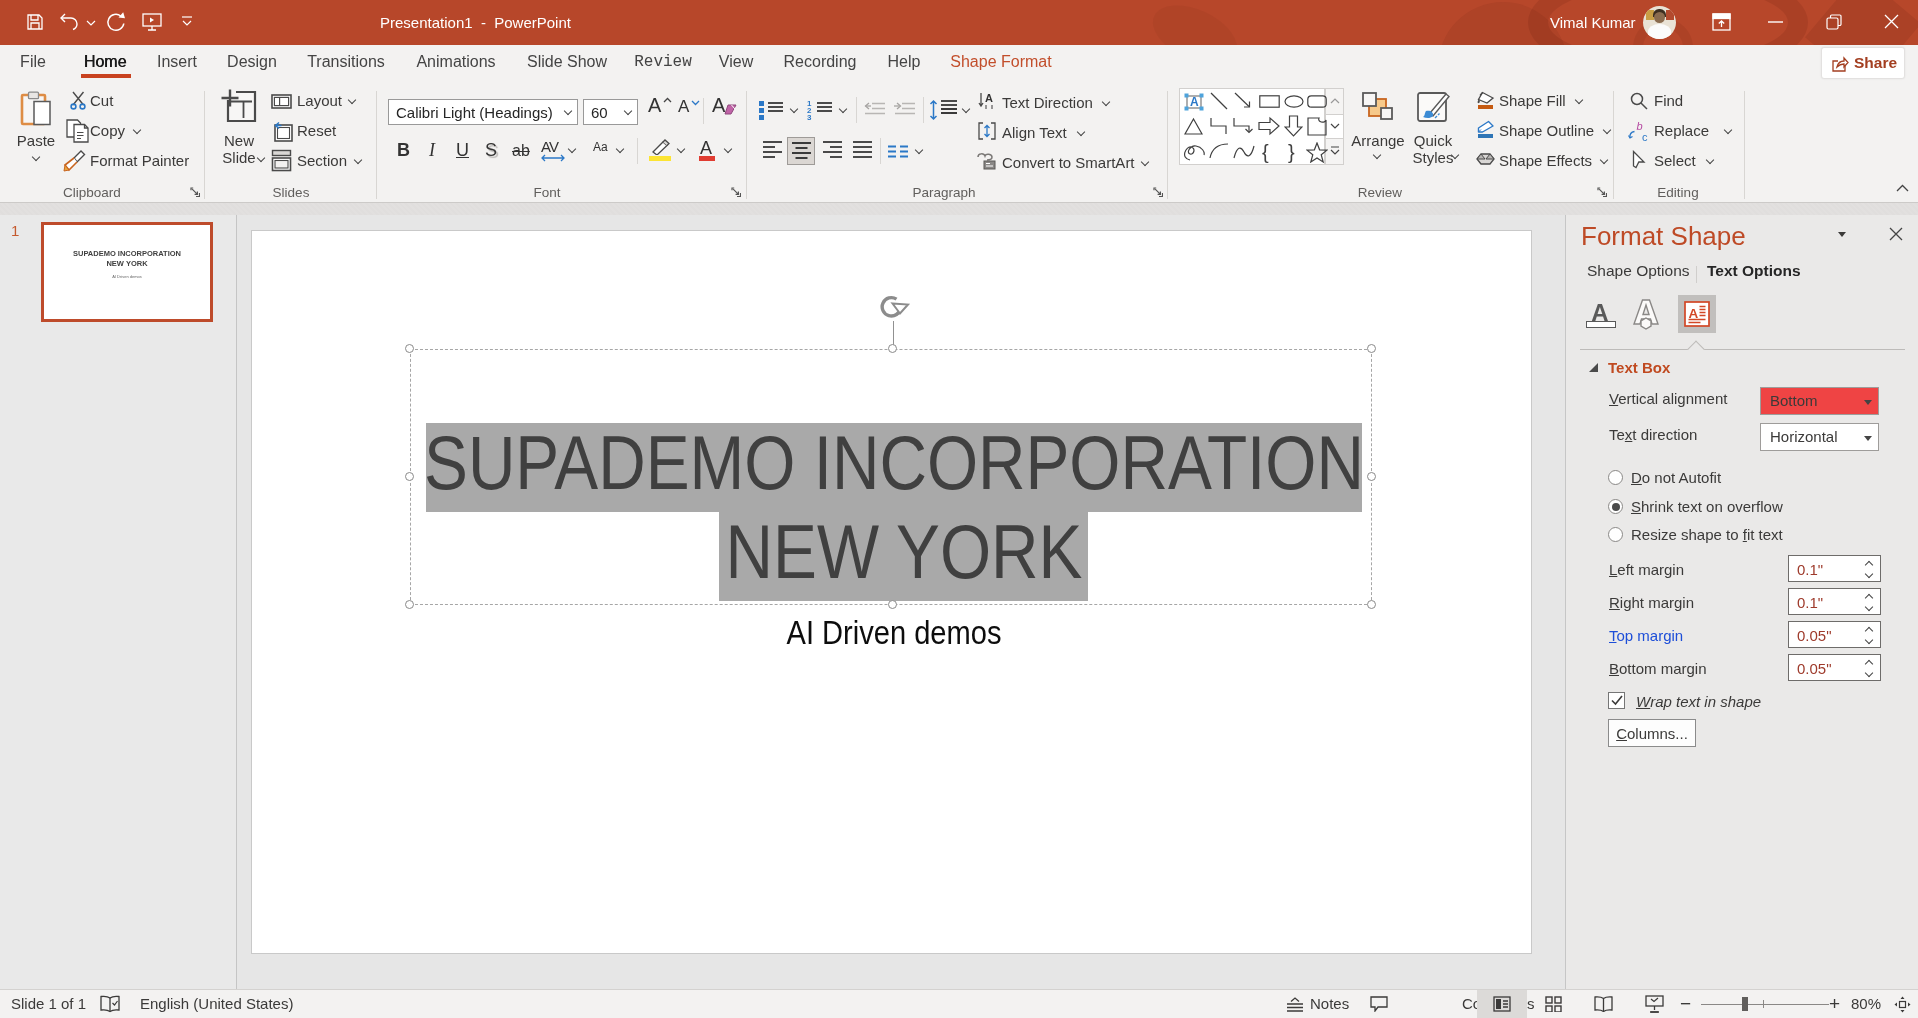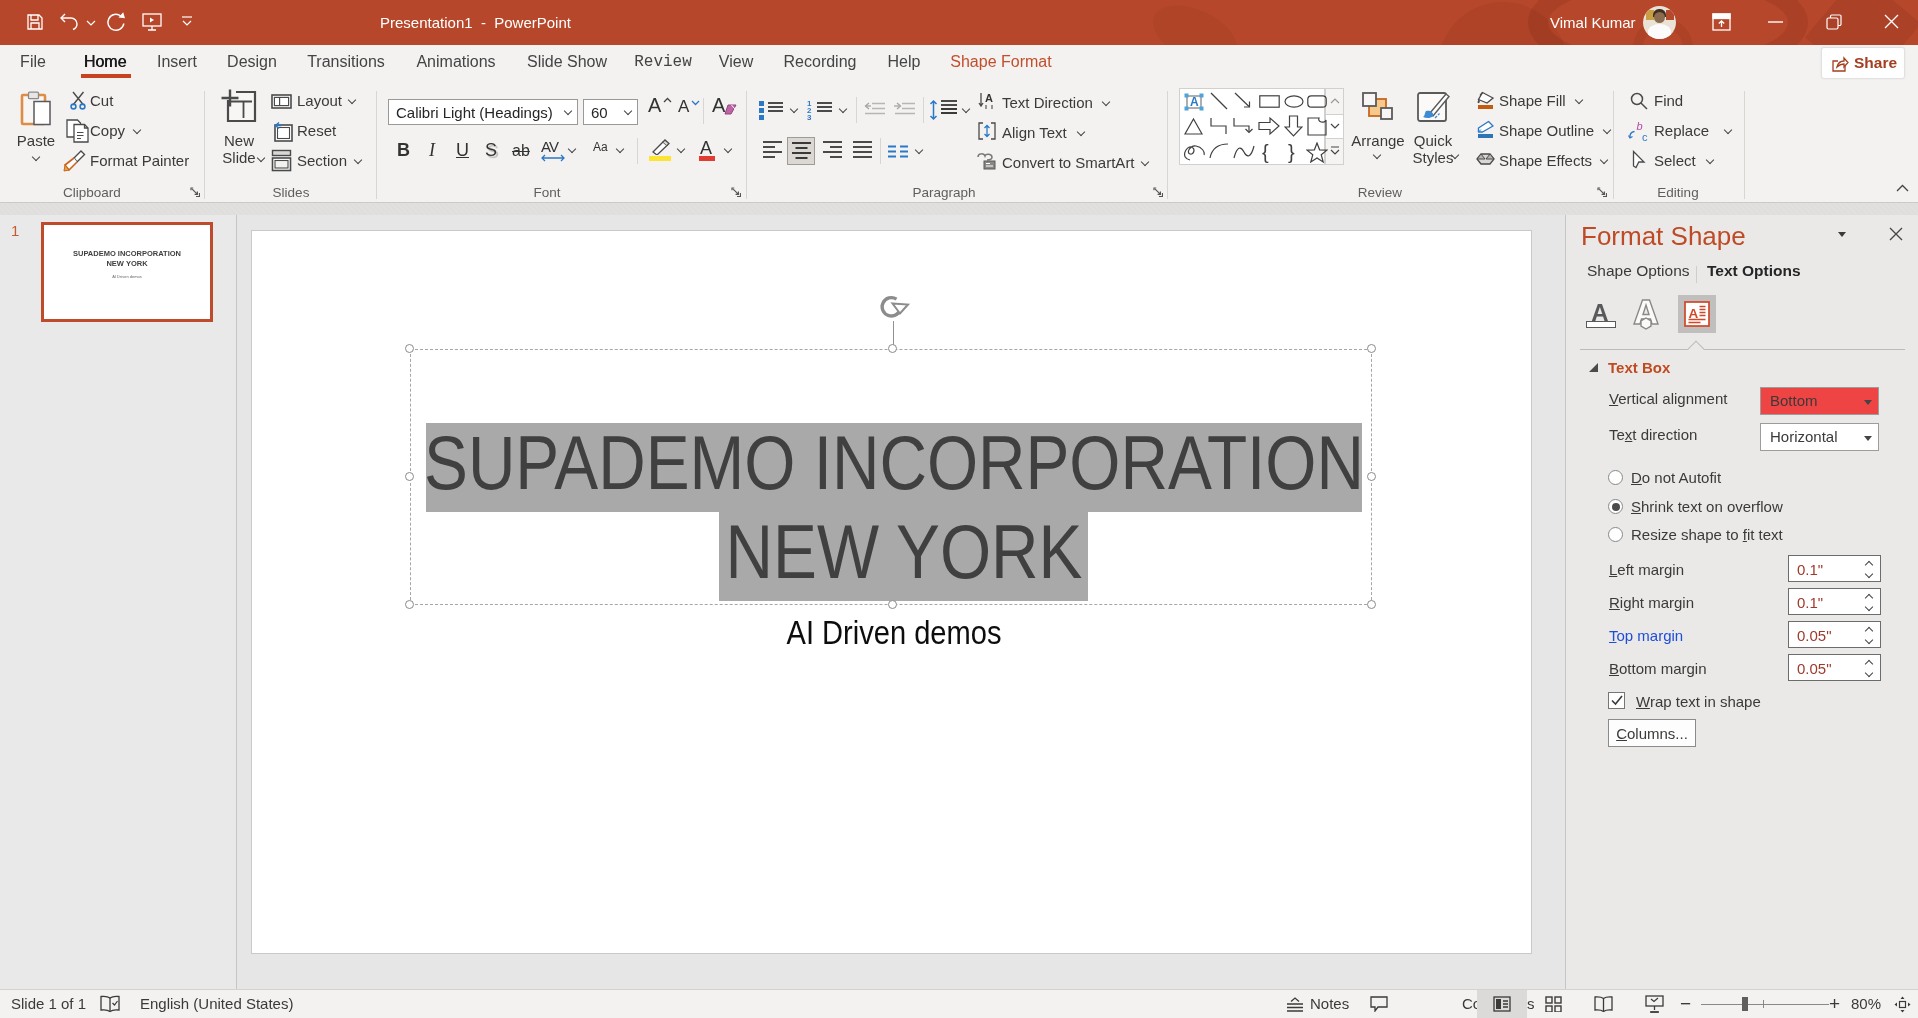--- a/index.html
+++ b/index.html
@@ -560,21 +560,21 @@
       <span>0.05"</span>
     </div>
   <div class="abs" style="left:43px;top:450px;font-size:15px;color:#3B3A39;"><u>B</u>ottom margin</div>
   <div class="spin" style="left:222px;top:444px;">
       <span>0.05"</span>
     </div>
   <div class="abs" style="left:42px;top:482px;width:17px;height:17px;background:#fff;border:1px solid #767676;"></div>
   <svg class="abs" style="left:45px;top:485px" width="12" height="11" viewBox="0 0 12 11" fill="none" stroke="#3B3A39" stroke-width="1.6">
       <path d="M1 5.5 4.5 9 11 1"></path>
     </svg>
-  <div class="abs" style="left:70px;top:483px;font-size:15px;color:#3B3A39;"><u>W</u>rap text in shape</div>
+  <div class="abs" style="left:70px;top:483px;font-size:15px;color:#3B3A39;font-style:italic;"><u>W</u>rap text in shape</div>
   <div class="abs" style="left:42px;top:509px;width:88px;height:28px;background:#FDFDFD;border:1px solid #8B8B8B;text-align:center;line-height:27px;font-size:15px;color:#3B3A39;"><u>C</u>olumns...</div>
 </div>
 <div id="statusbar">
   <div class="sbtext" style="left:11px;">Slide 1 of 1</div>
   <svg class="abs" style="left:100px;top:5px" width="20" height="18" viewBox="0 0 20 18" fill="none" stroke="#3B3A39" stroke-width="1.3">
     <path d="M10 3C8 1.5 5 1 1 1.5V15c4-.5 7 0 9 1.5 2-1.5 5-2 9-1.5V1.5C15 1 12 1.5 10 3z"></path>
       <path d="M10 3v13.5"></path>
       <path d="M12.5 8l2 2 3-4" stroke-width="1.2"></path>
   </svg>
   <div class="sbtext" style="left:140px;">English (United States)</div>

